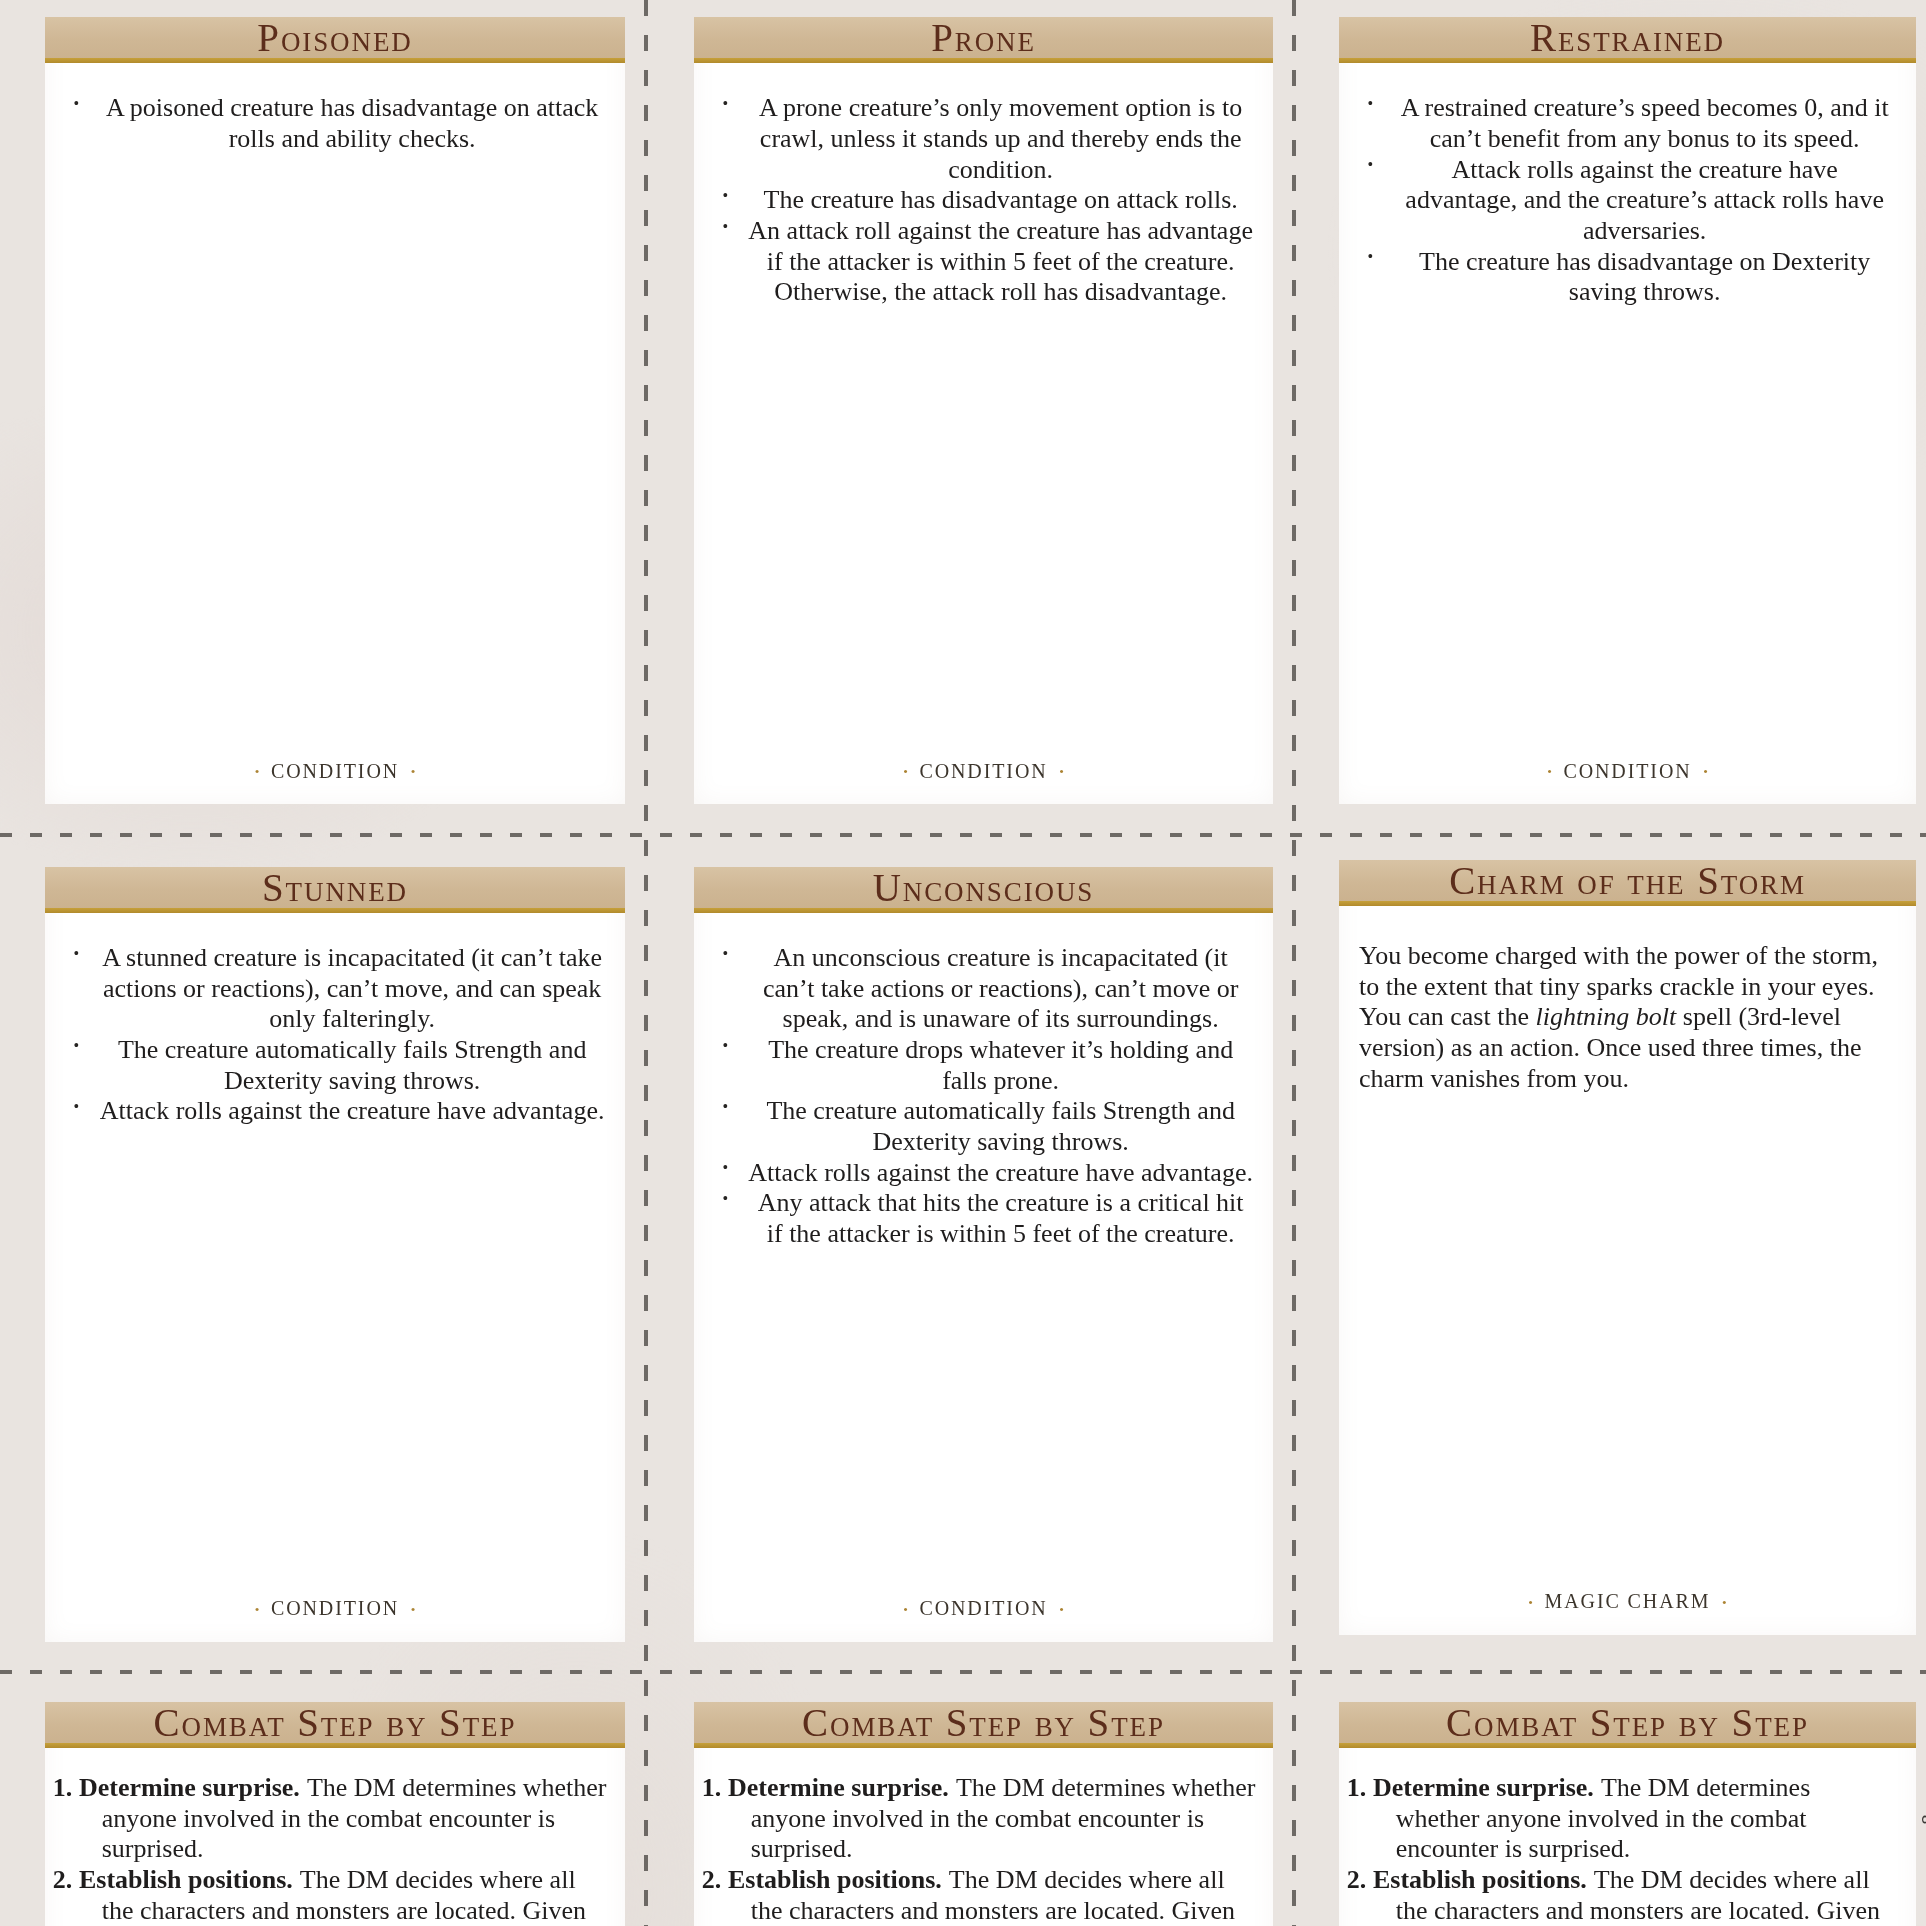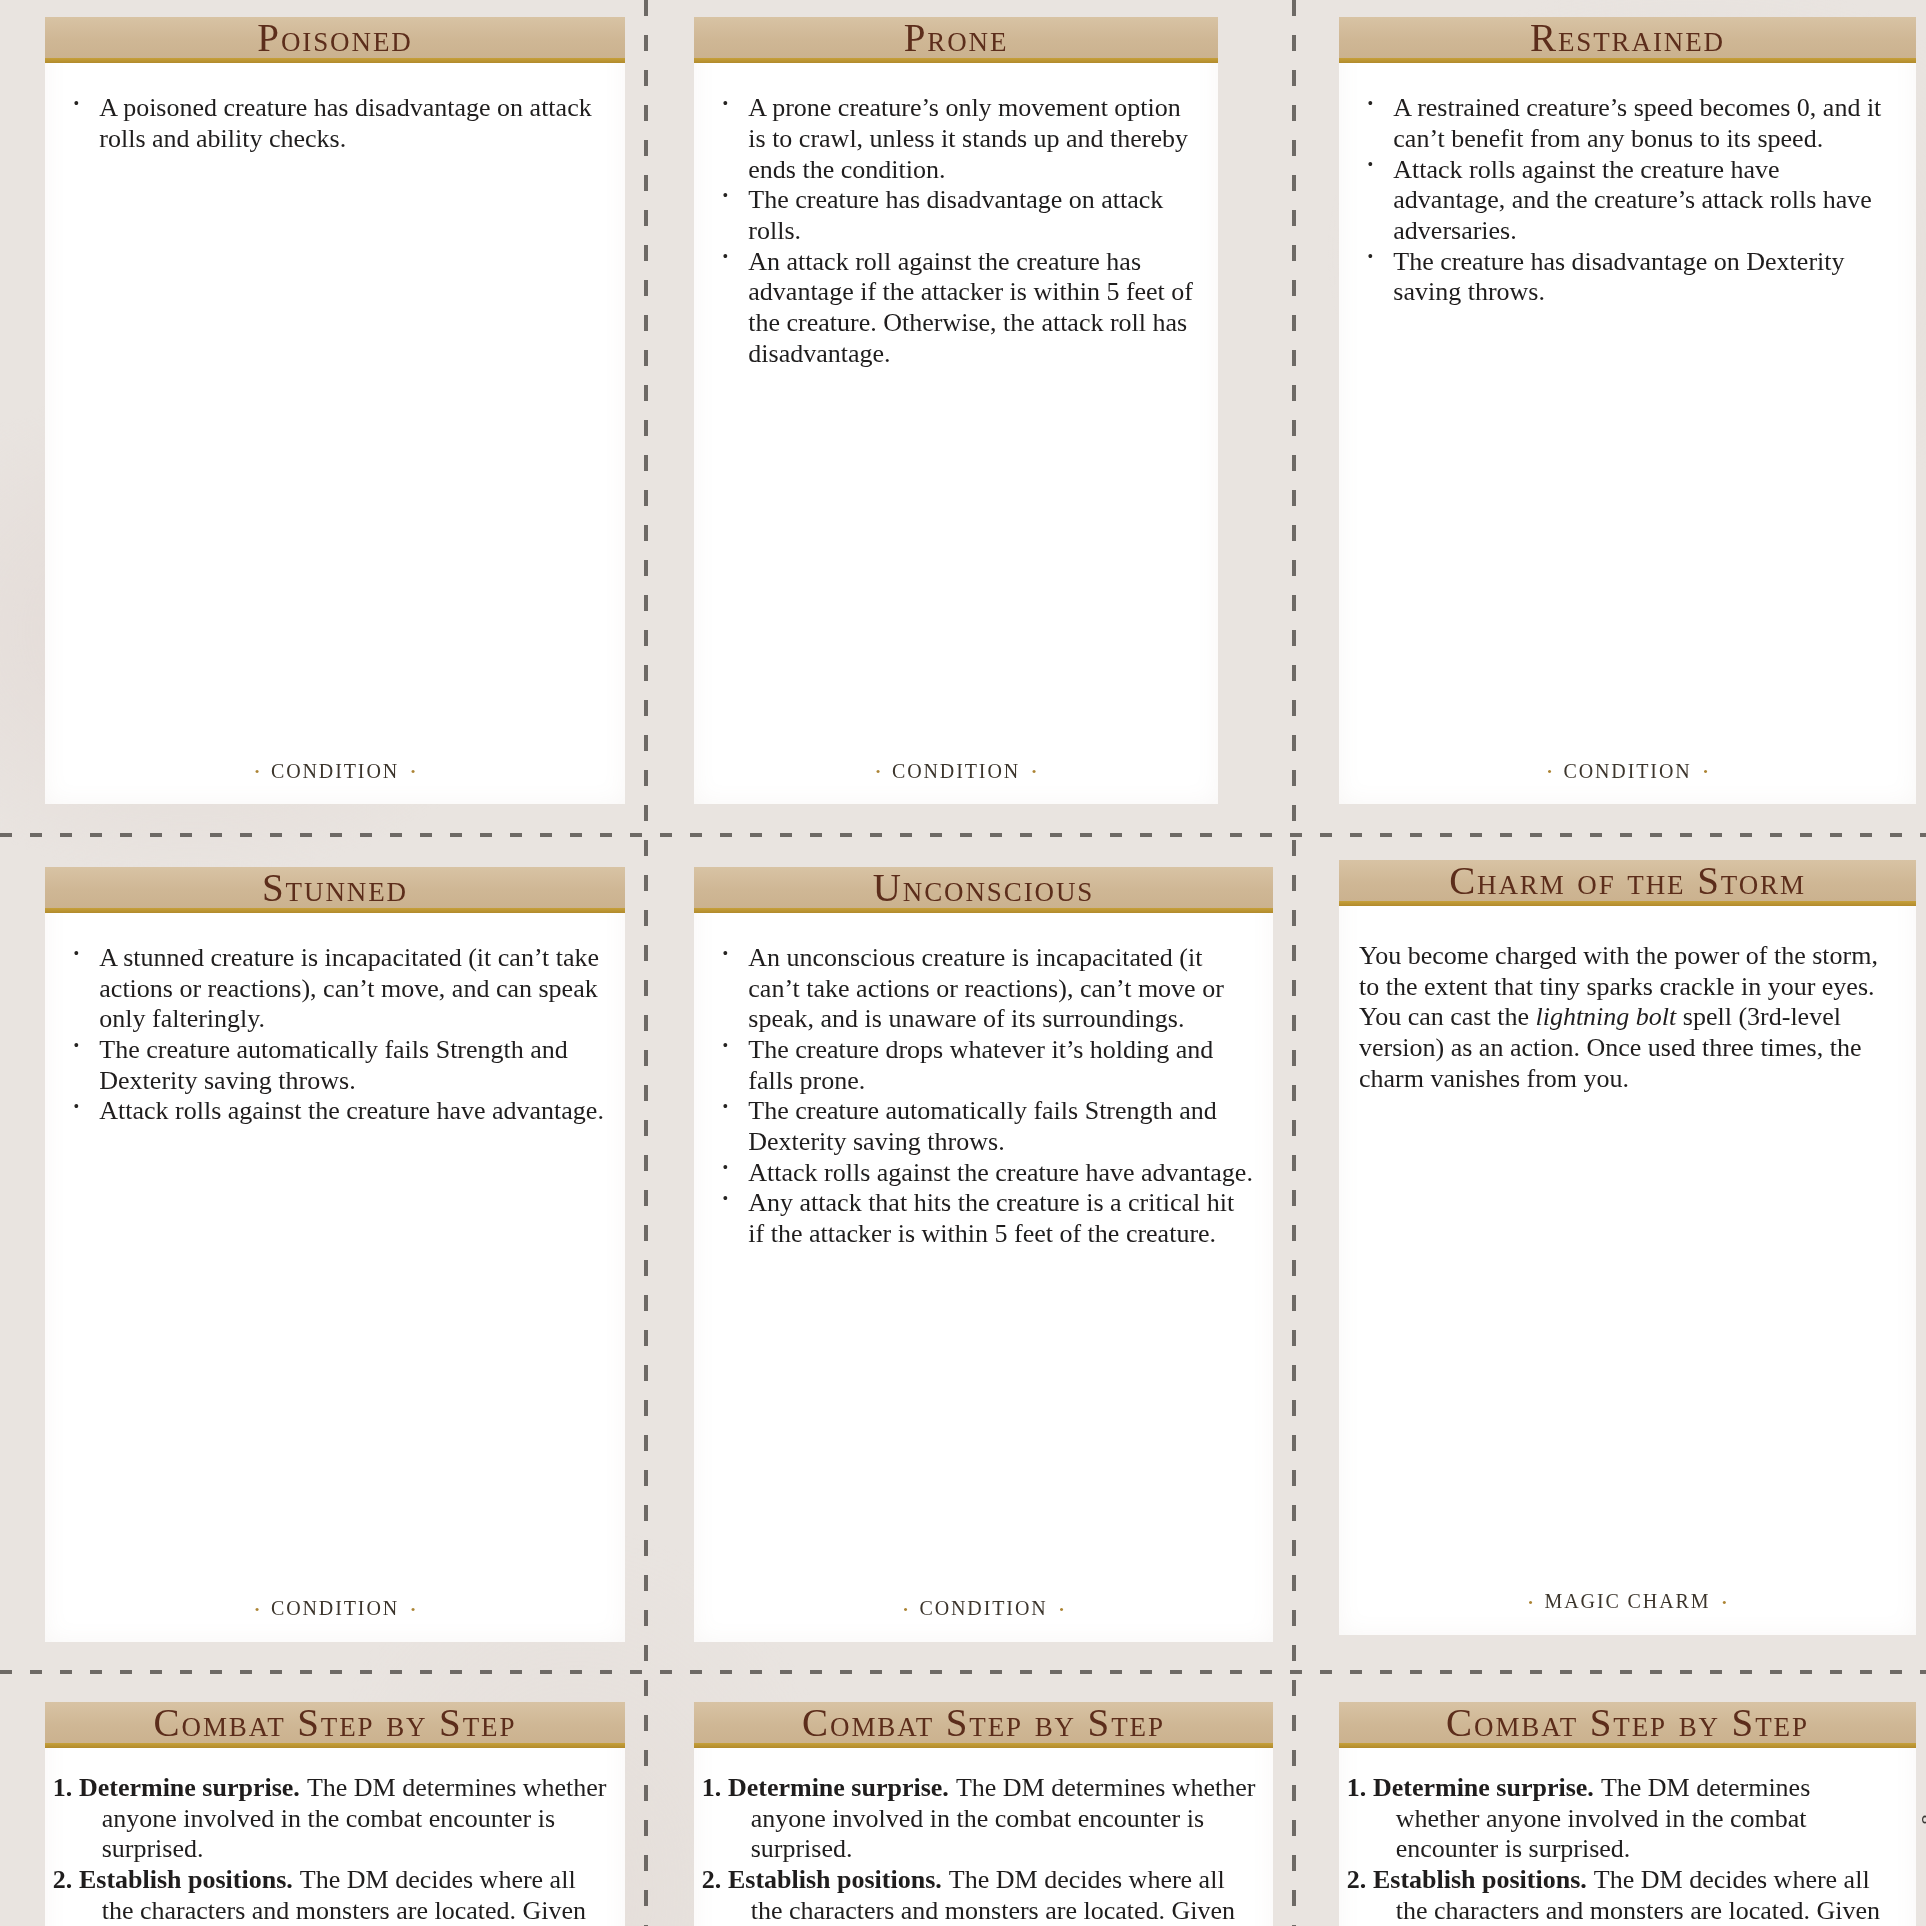--- a/index.html
+++ b/index.html
@@ -18,21 +18,21 @@
   .cut-h{position:absolute;left:0;width:1949px;height:3.9px;
     background:repeating-linear-gradient(90deg,#4f4b47 0 11.6px,transparent 11.6px 30px);opacity:.8;}
   .card{position:absolute;background:#ffffff;
     box-shadow:inset 0 0 23px rgba(150,130,115,.07);}
   .band{height:41px;background:linear-gradient(180deg,#d8c3a4 0%,#cfb795 55%,#cbb28f 100%);
     display:flex;align-items:center;justify-content:center;}
   .title{margin:0;font-size:39px;line-height:1;font-variant:small-caps;
     letter-spacing:1.9px;color:#5c2d1b;font-weight:normal;white-space:nowrap;}
   .rule{height:5px;background:linear-gradient(180deg,#c6a03a,#b18a2c);}
   .body{padding:30px 20px 0 22.3px;font-size:26px;line-height:1.18;color:#1f1d1d;}
-  ul.bullets{list-style:none;margin:0;padding:0;}
+  ul.bullets{list-style:none;margin:0;padding:0;text-align:center;}
   ul.bullets li{position:relative;padding-left:32px;margin:0;}
   ul.bullets li::before{content:"\2022";position:absolute;left:6.2px;top:.04em;
     font-size:.62em;color:#262422;}
   .combat-body{padding:25px 17px 0 7.7px;}
   ol.steps{list-style:none;margin:0;padding:0;}
   ol.steps li{padding-left:49px;text-indent:-49px;}
   .num,.lead{font-weight:bold;}
   .num{margin-right:.26em;}
   .lead{margin-right:.27em;}
   .charm-body{padding:35px 22.3px 0 20px;}
@@ -65,21 +65,21 @@
   <div class="body">
     <ul class="bullets">
       <li>A poisoned creature has disadvantage on attack rolls and ability checks.</li>
     </ul>
   </div>
   <footer class="cardtype">
     <span class="dot dot-l">•</span><span>CONDITION</span><span class="dot dot-r">•</span>
   </footer>
 </section>
 
-<section class="card" style="left:694px;top:17.3px;width:524px;height:787px">
+<section class="card" style="left:694px;top:17.3px;width:579px;height:787px">
   <header class="band">
     <h2 class="title">Prone</h2>
   </header>
   <div class="rule"></div>
   <div class="body">
     <ul class="bullets">
       <li>A prone creature’s only movement option is to crawl, unless it stands up and thereby ends the condition.</li>
       <li>The creature has disadvantage on attack rolls.</li>
       <li>An attack roll against the creature has advantage if the attacker is within 5 feet of the creature. Otherwise, the attack roll has disadvantage.</li>
     </ul>

